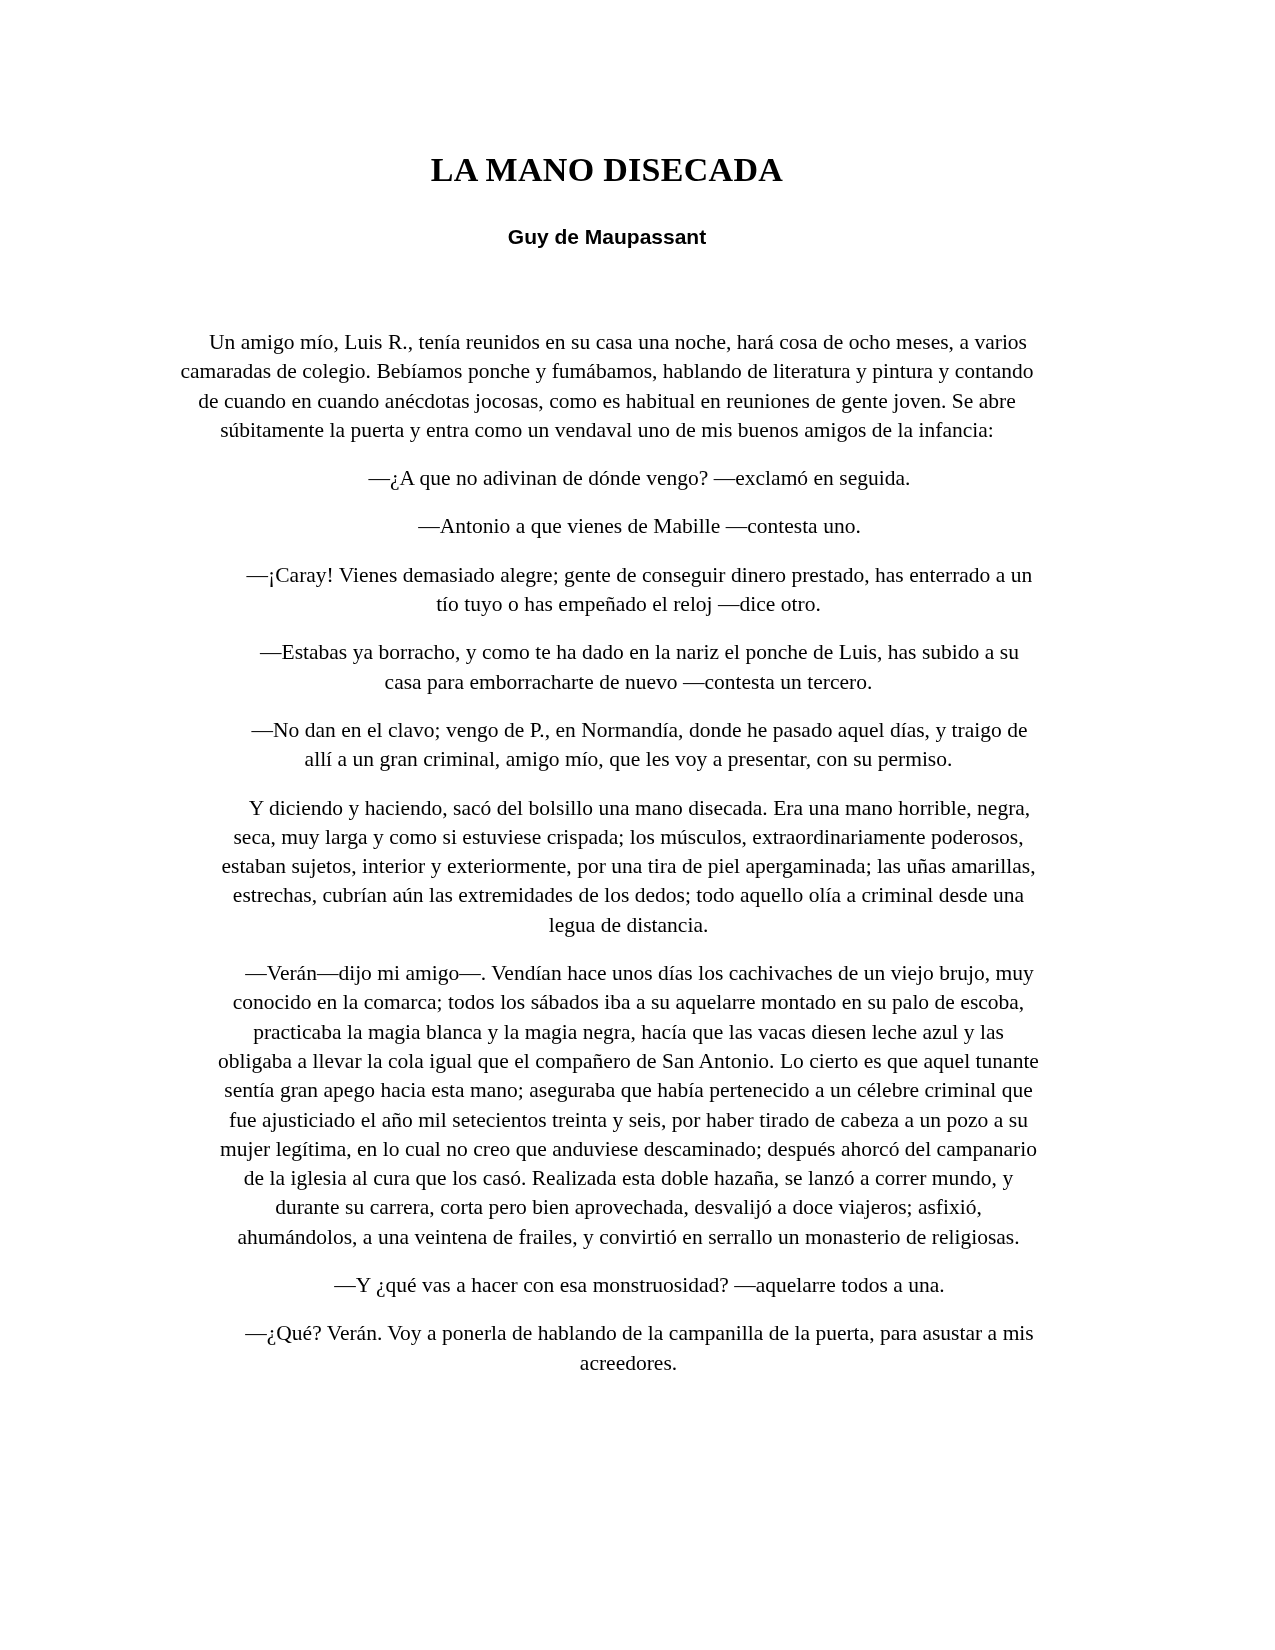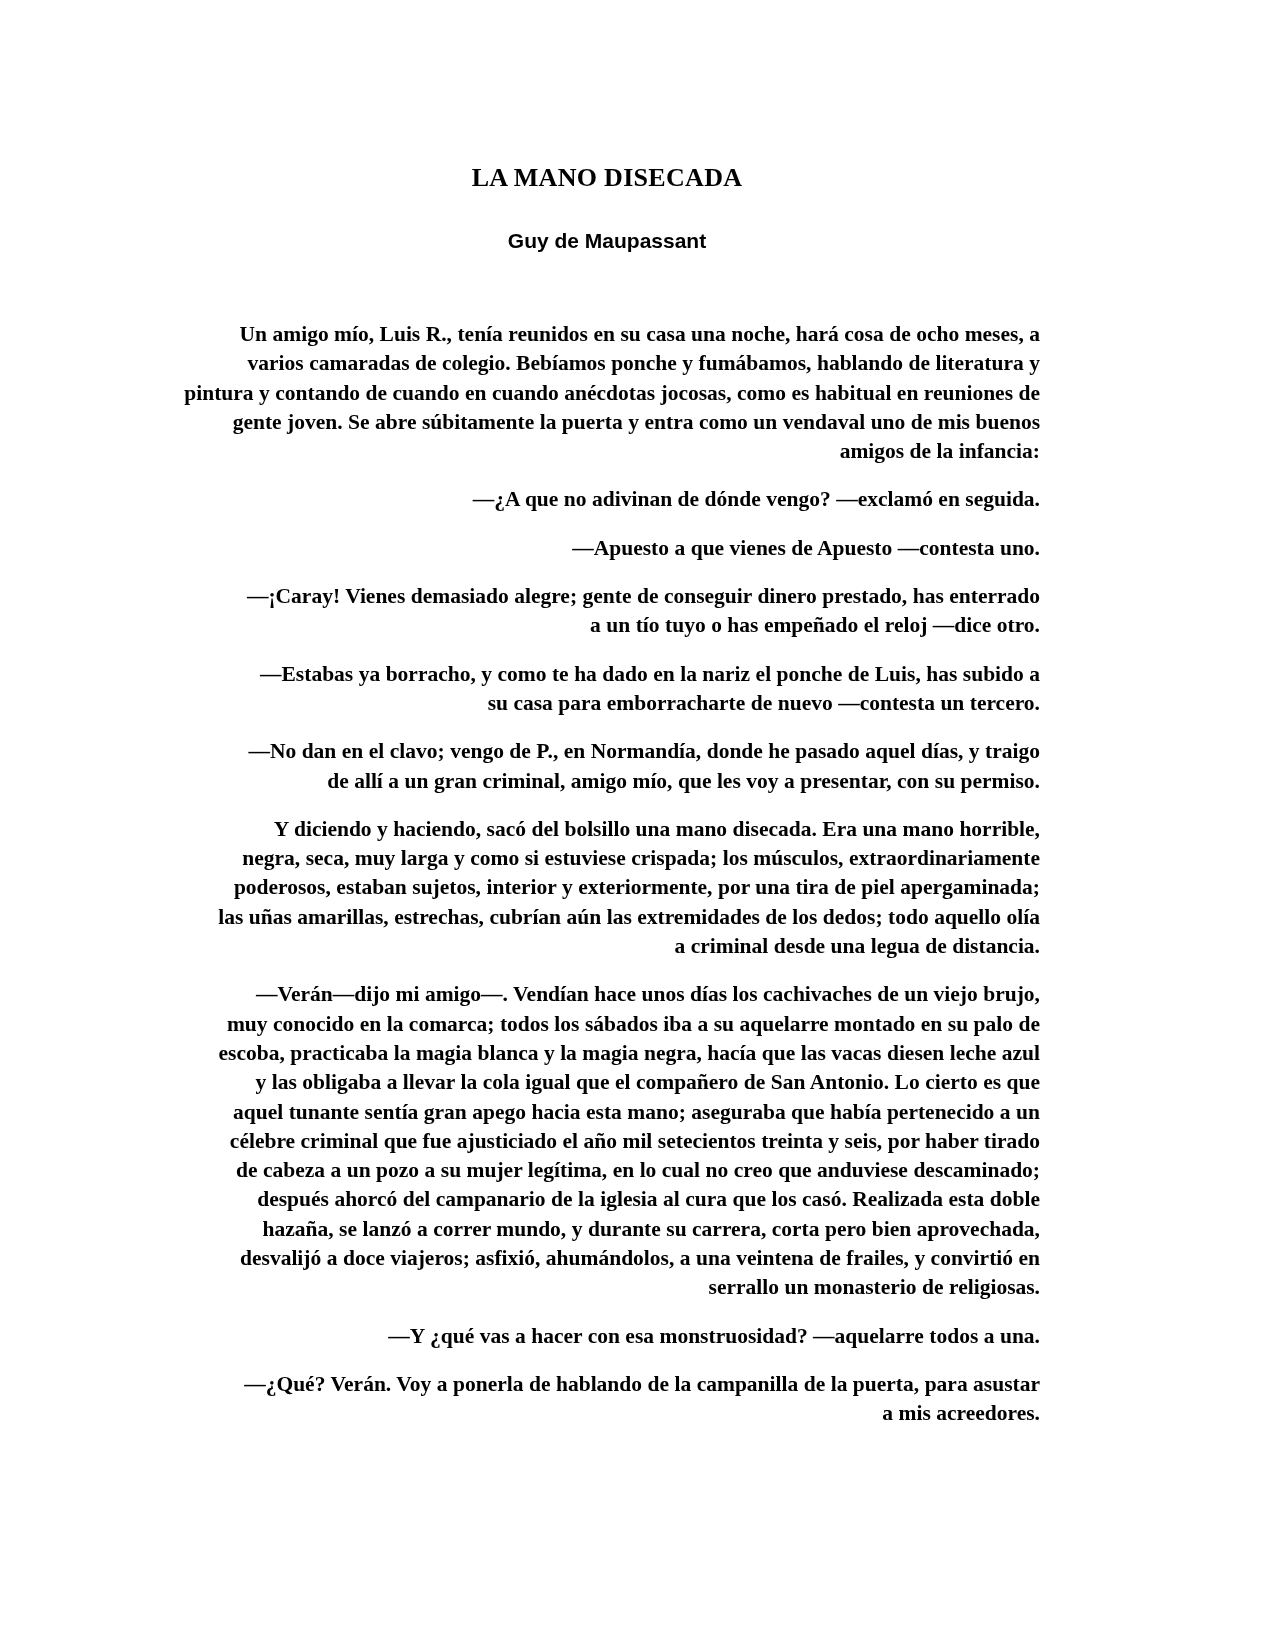--- a/index.html
+++ b/index.html
@@ -26,57 +26,56 @@
   }
 
   .content {
     position: absolute;
     left: 174px;
     top: 0;
     width: 866px;
   }
 
   .doc-title {
-    margin: 8px;
+    margin: 0;
     padding: 0;
     font-family: "Liberation Serif", "DejaVu Serif", serif;
     font-weight: bold;
-    font-size: 26px;
+    font-size: 34px;
     line-height: 40px;
     letter-spacing: 0.3px;
     text-align: center;
     padding-top: 150px;
   }
 
   .doc-author {
-    margin: 0;
+    margin: 12px;
     padding: 0;
     padding-top: 22px;
     font-family: "Liberation Sans", "DejaVu Sans", sans-serif;
     font-weight: bold;
     font-size: 21px;
     line-height: 26px;
     text-align: center;
   }
 
   .body-block {
     padding-top: 66px;
   }
 
   p.para {
     margin: 0 0 0 0;
     padding: 0;
     font-family: "Liberation Serif", "DejaVu Serif", serif;
     font-size: 21.5px;
     line-height: 29.3px;
-    text-align: right;
+    text-align: center;
     text-indent: 22px;
     word-spacing: 0.1px;
     hyphens: none;
-    font-weight: bold;
   }
 
   p.para + p.para {
     margin-top: 19px;
     margin-left: 43px;
   }
 
   
   p.para.dialogue {
     text-indent: 22px;
@@ -88,21 +87,21 @@
 <div class="page">
   <div class="content">
 
     <h1 class="doc-title">LA MANO DISECADA</h1>
 
     <h2 class="doc-author">Guy de Maupassant</h2>
 
     <div class="body-block">
         <p class="para">Un amigo mío, Luis R., tenía reunidos en su casa una noche, hará cosa de ocho meses, a varios camaradas de colegio. Bebíamos ponche y fumábamos, hablando de literatura y pintura y contando de cuando en cuando anécdotas jocosas, como es habitual en reuniones de gente joven. Se abre súbitamente la puerta y entra como un vendaval uno de mis buenos amigos de la infancia:</p>
         <p class="para dialogue">—¿A que no adivinan de dónde vengo? —exclamó en seguida.</p>
-        <p class="para dialogue">—Apuesto a que vienes de Apuesto —contesta uno.</p>
+        <p class="para dialogue">—Antonio a que vienes de Mabille —contesta uno.</p>
         <p class="para dialogue">—¡Caray! Vienes demasiado alegre; gente de conseguir dinero prestado, has enterrado a un tío tuyo o has empeñado el reloj —dice otro.</p>
         <p class="para dialogue">—Estabas ya borracho, y como te ha dado en la nariz el ponche de Luis, has subido a su casa para emborracharte de nuevo —contesta un tercero.</p>
         <p class="para dialogue">—No dan en el clavo; vengo de P., en Normandía, donde he pasado aquel días, y traigo de allí a un gran criminal, amigo mío, que les voy a presentar, con su permiso.</p>
         <p class="para">Y diciendo y haciendo, sacó del bolsillo una mano disecada. Era una mano horrible, negra, seca, muy larga y como si estuviese crispada; los músculos, extraordinariamente poderosos, estaban sujetos, interior y exteriormente, por una tira de piel apergaminada; las uñas amarillas, estrechas, cubrían aún las extremidades de los dedos; todo aquello olía a criminal desde una legua de distancia.</p>
         <p class="para dialogue">—Verán—dijo mi amigo—. Vendían hace unos días los cachivaches de un viejo brujo, muy conocido en la comarca; todos los sábados iba a su aquelarre montado en su palo de escoba, practicaba la magia blanca y la magia negra, hacía que las vacas diesen leche azul y las obligaba a llevar la cola igual que el compañero de San Antonio. Lo cierto es que aquel tunante sentía gran apego hacia esta mano; aseguraba que había pertenecido a un célebre criminal que fue ajusticiado el año mil setecientos treinta y seis, por haber tirado de cabeza a un pozo a su mujer legítima, en lo cual no creo que anduviese descaminado; después ahorcó del campanario de la iglesia al cura que los casó. Realizada esta doble hazaña, se lanzó a correr mundo, y durante su carrera, corta pero bien aprovechada, desvalijó a doce viajeros; asfixió, ahumándolos, a una veintena de frailes, y convirtió en serrallo un monasterio de religiosas.</p>
         <p class="para dialogue">—Y ¿qué vas a hacer con esa monstruosidad? —aquelarre todos a una.</p>
         <p class="para dialogue">—¿Qué? Verán. Voy a ponerla de hablando de la campanilla de la puerta, para asustar a mis acreedores.</p>
       </div>
 
   </div>

